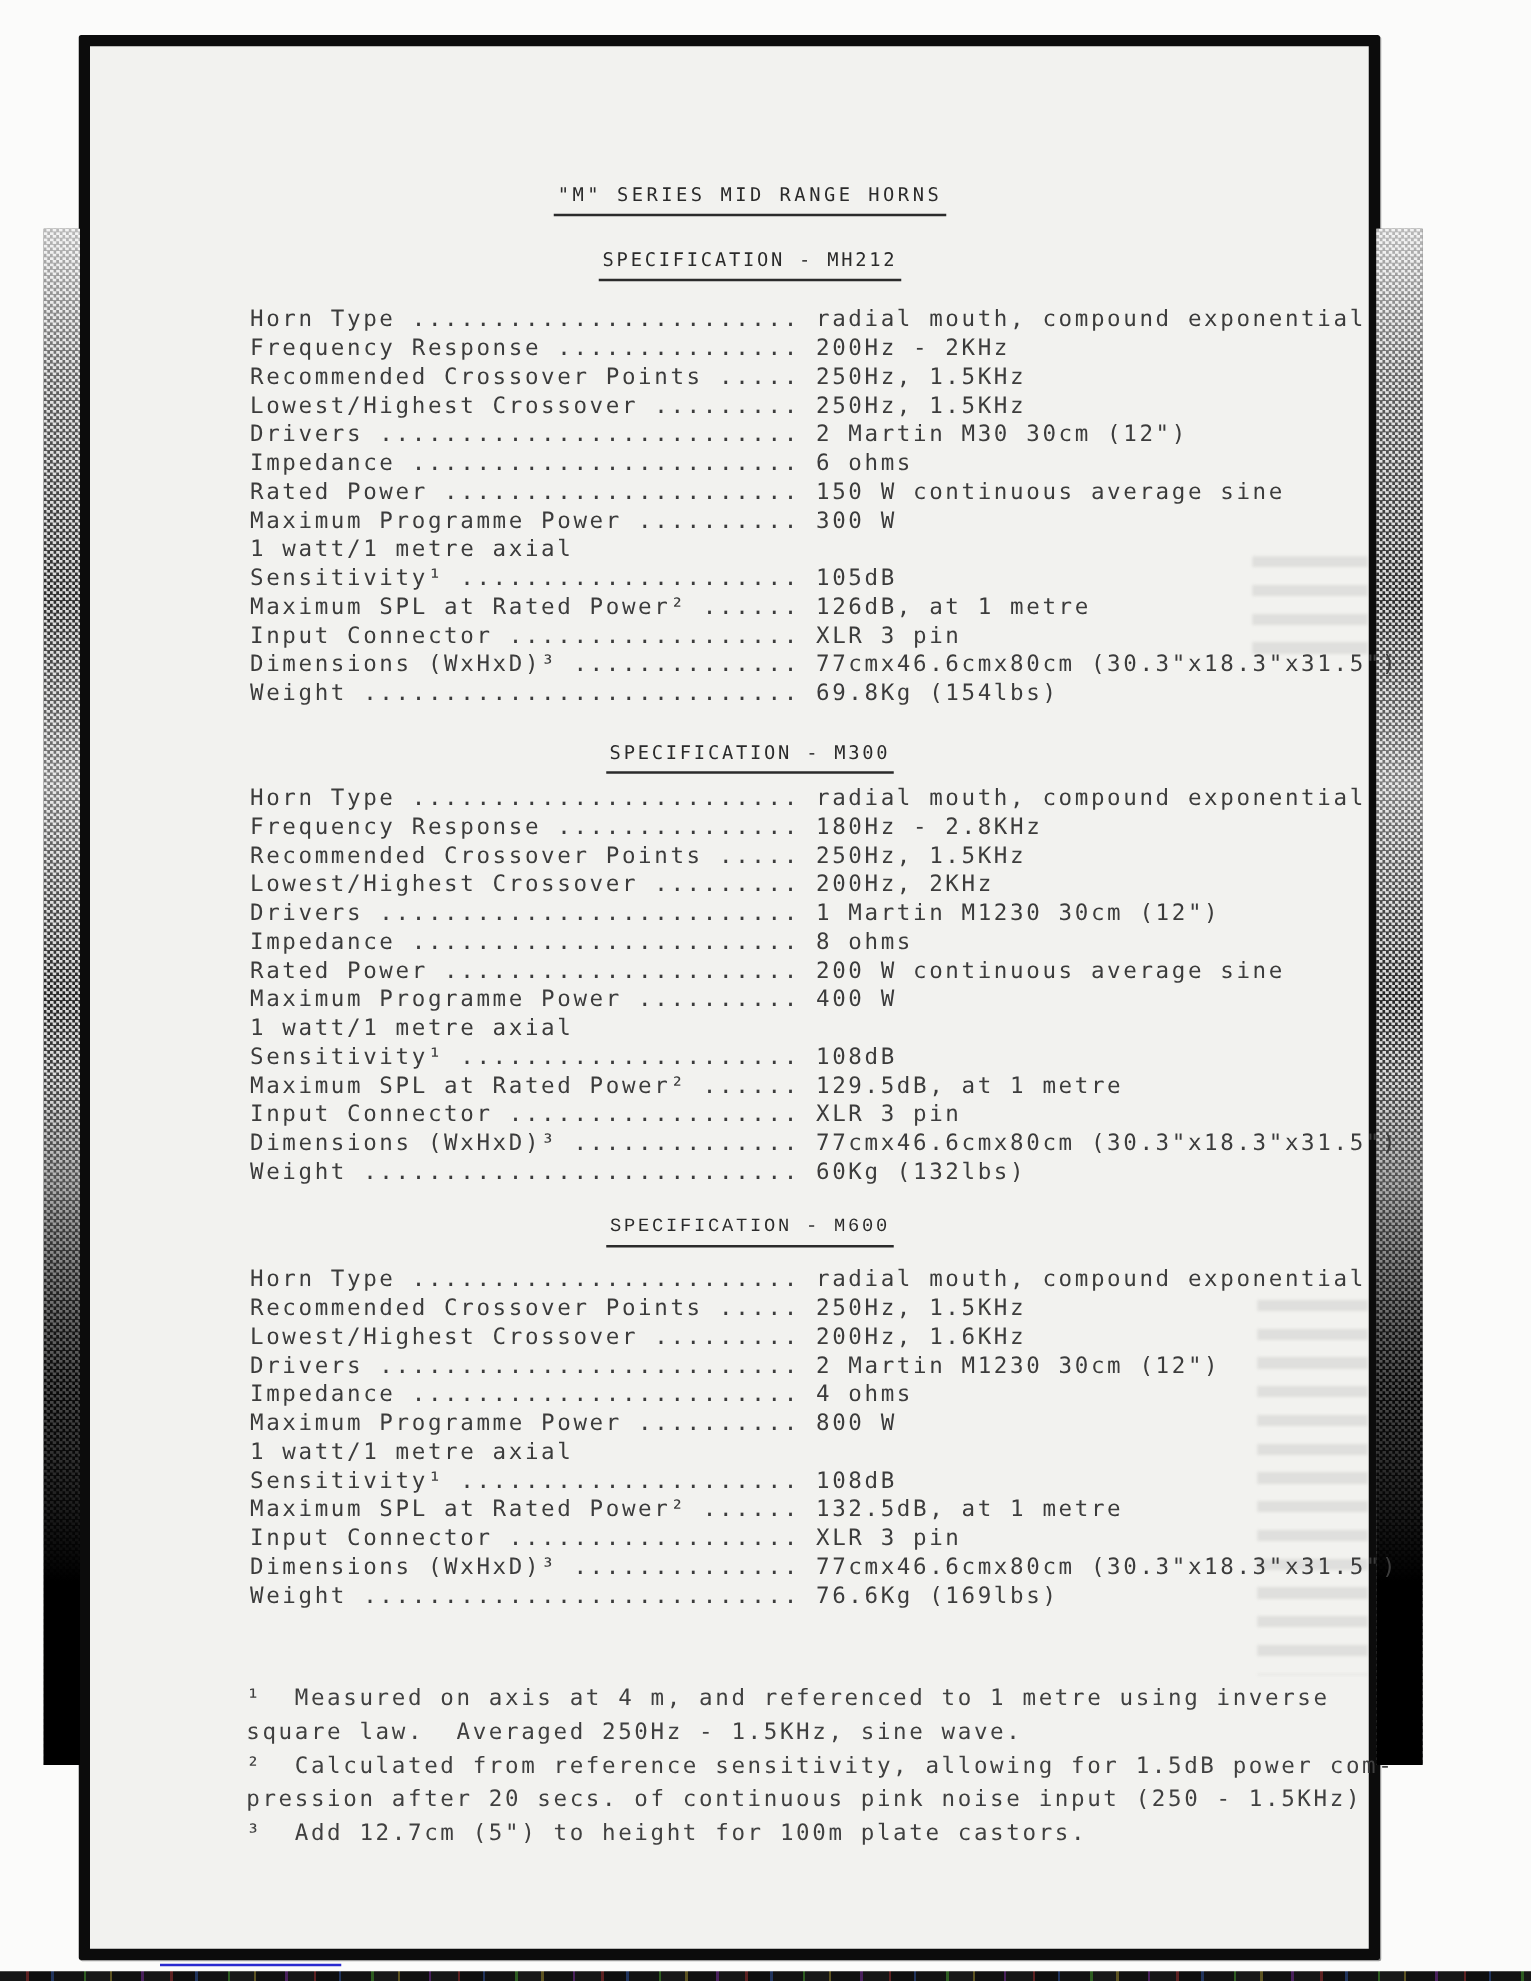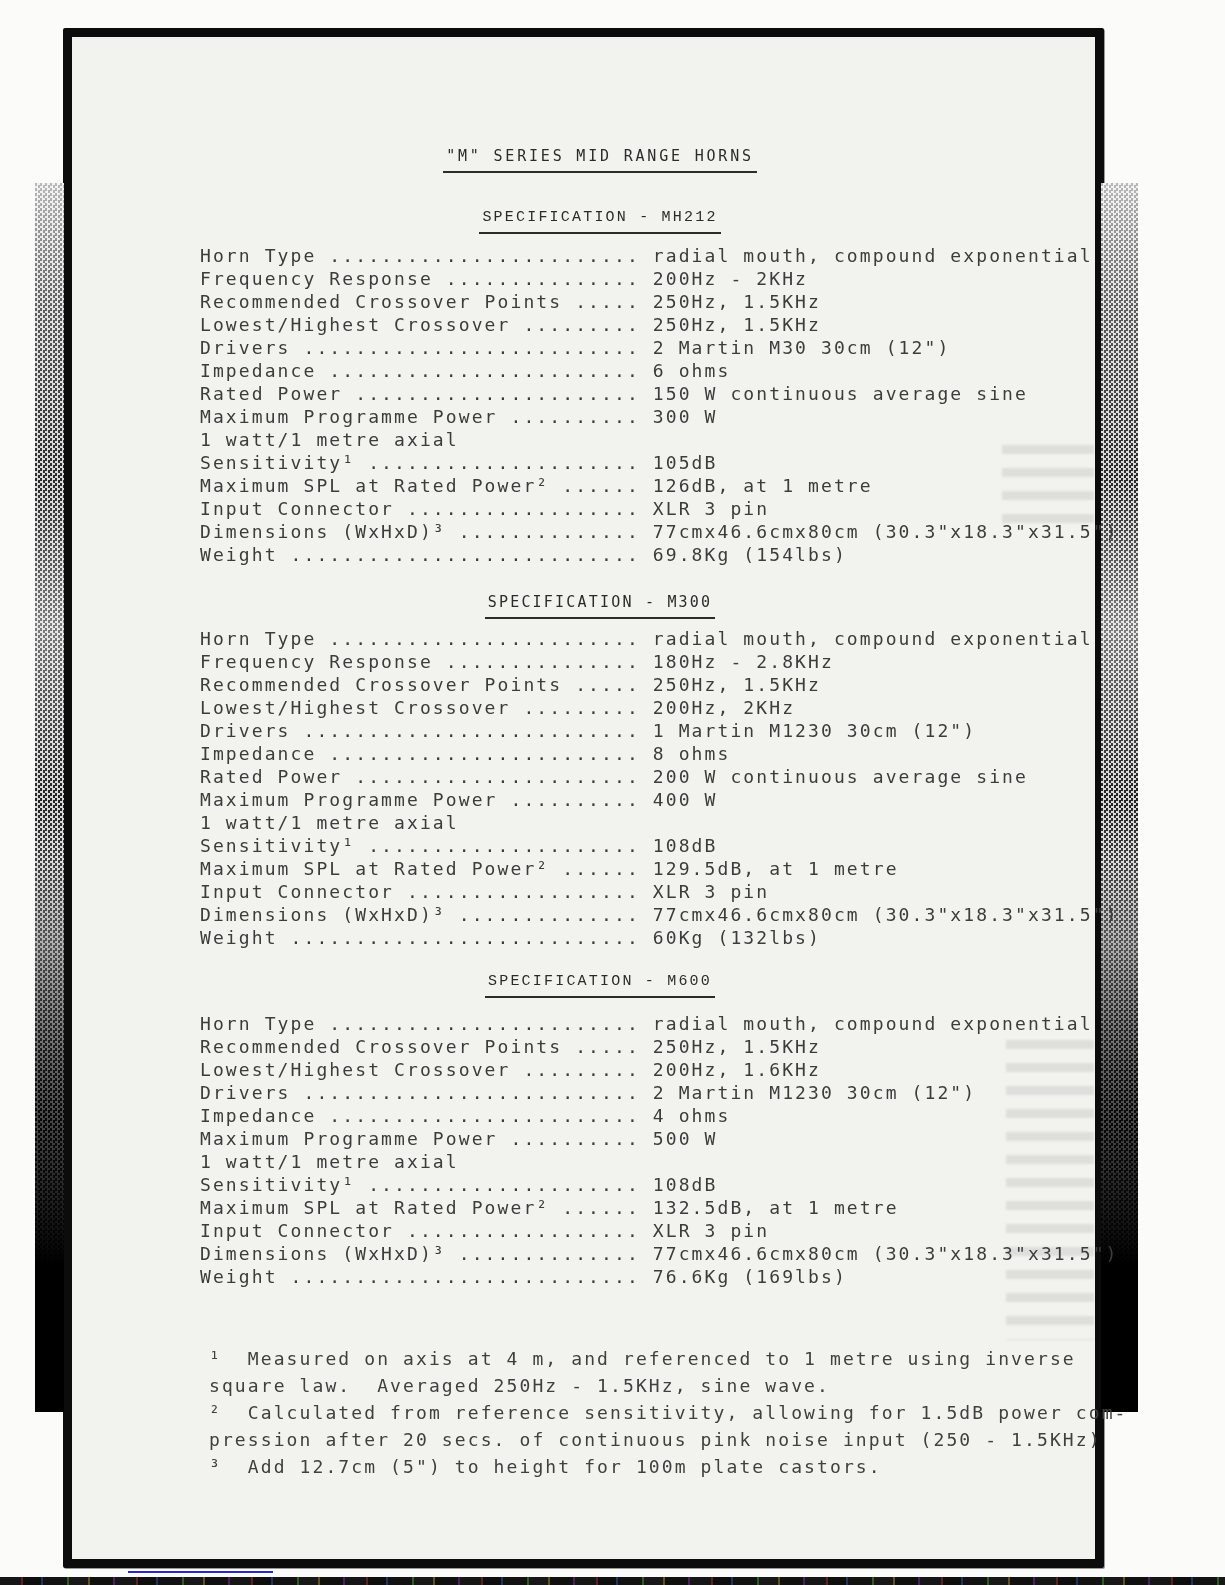--- a/index.html
+++ b/index.html
@@ -53,35 +53,35 @@
     font-size: 15px;
     line-height: 19px;
     letter-spacing: 2.2px;
     color: #2b2b2b;
     border-bottom: 2px solid #2b2b2b;
     padding: 0 3px 5px 3px;
     white-space: pre;
   }
   .title-pos { top: 146px; }
   .title-pos .heading { letter-spacing: 2.8px; }
-  .h1 { top: 208px; font-family: Liberation Mono, monospace; }
+  .h1 { top: 198px; }
   .h2 { top: 592px; }
   .h3 { top: 972px; font-family: Liberation Mono, monospace; }
   .block { position: absolute; left: 200px; }
   .b1 { top: 244px; }
   .b2 { top: 627px; }
   .b3 { top: 1012px; }
   .line {
     white-space: pre;
     font-size: 18px;
     line-height: 23px;
     letter-spacing: 2.1px;
     color: var(--ink);
   }
-  .foot { top: 1345px; left: 197px; margin-left: 12px; }
+  .foot { top: 1345px; left: 197px; }
   .foot .line { line-height: 27px; color: #404040; }
   
   .bleed {
     position: absolute;
     z-index: 2;
     background: repeating-linear-gradient(180deg, rgba(95,95,95,.13) 0 9px, rgba(0,0,0,0) 9px 23px);
     filter: blur(1.2px);
   }
   .bleed-1 { left: 1002px; top: 445px; width: 92px; height: 82px; }
   .bleed-2 { left: 1006px; top: 1040px; width: 88px; height: 300px; }
@@ -168,21 +168,21 @@
 
     <div class="hwrap h3">
       <span class="heading">SPECIFICATION - M600</span>
     </div>
     <div class="block b3">
         <div class="line">Horn Type ........................ radial mouth, compound exponential</div>
         <div class="line">Recommended Crossover Points ..... 250Hz, 1.5KHz</div>
         <div class="line">Lowest/Highest Crossover ......... 200Hz, 1.6KHz</div>
         <div class="line">Drivers .......................... 2 Martin M1230 30cm (12")</div>
         <div class="line">Impedance ........................ 4 ohms</div>
-        <div class="line">Maximum Programme Power .......... 500 W</div>
+        <div class="line">Maximum Programme Power .......... 800 W</div>
         <div class="line">1 watt/1 metre axial</div>
         <div class="line">Sensitivity¹ ..................... 108dB</div>
         <div class="line">Maximum SPL at Rated Power² ...... 132.5dB, at 1 metre</div>
         <div class="line">Input Connector .................. XLR 3 pin</div>
         <div class="line">Dimensions (WxHxD)³ .............. 77cmx46.6cmx80cm (30.3"x18.3"x31.5")</div>
         <div class="line">Weight ........................... 76.6Kg (169lbs)</div>
       </div>
 
     <div class="block foot">
         <div class="line">¹  Measured on axis at 4 m, and referenced to 1 metre using inverse</div>

